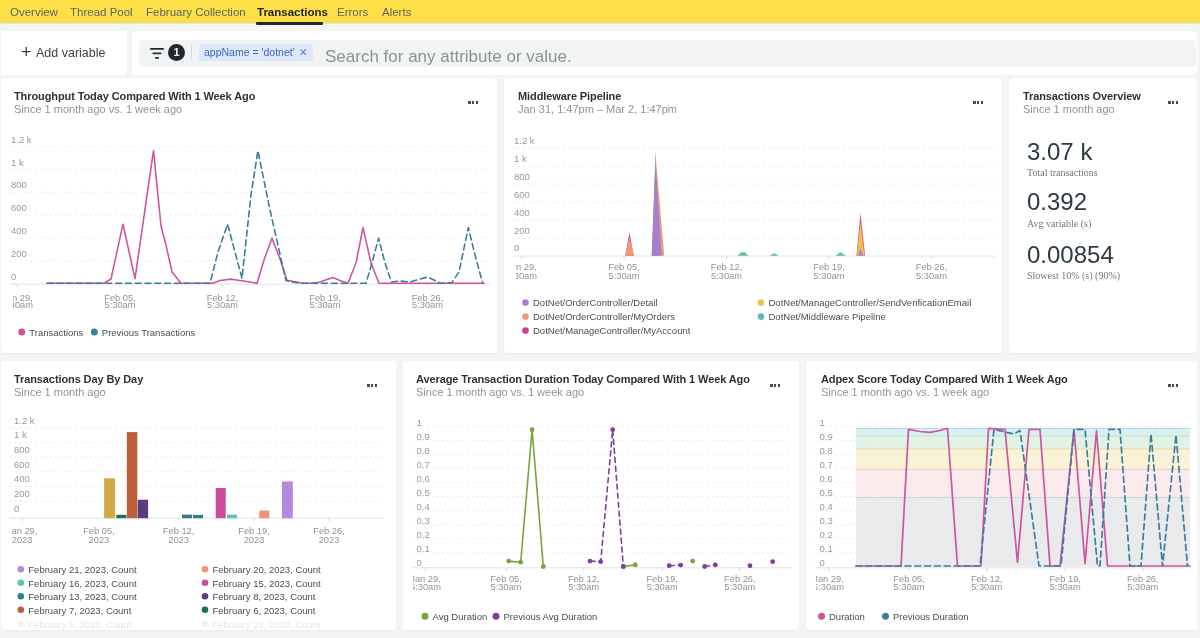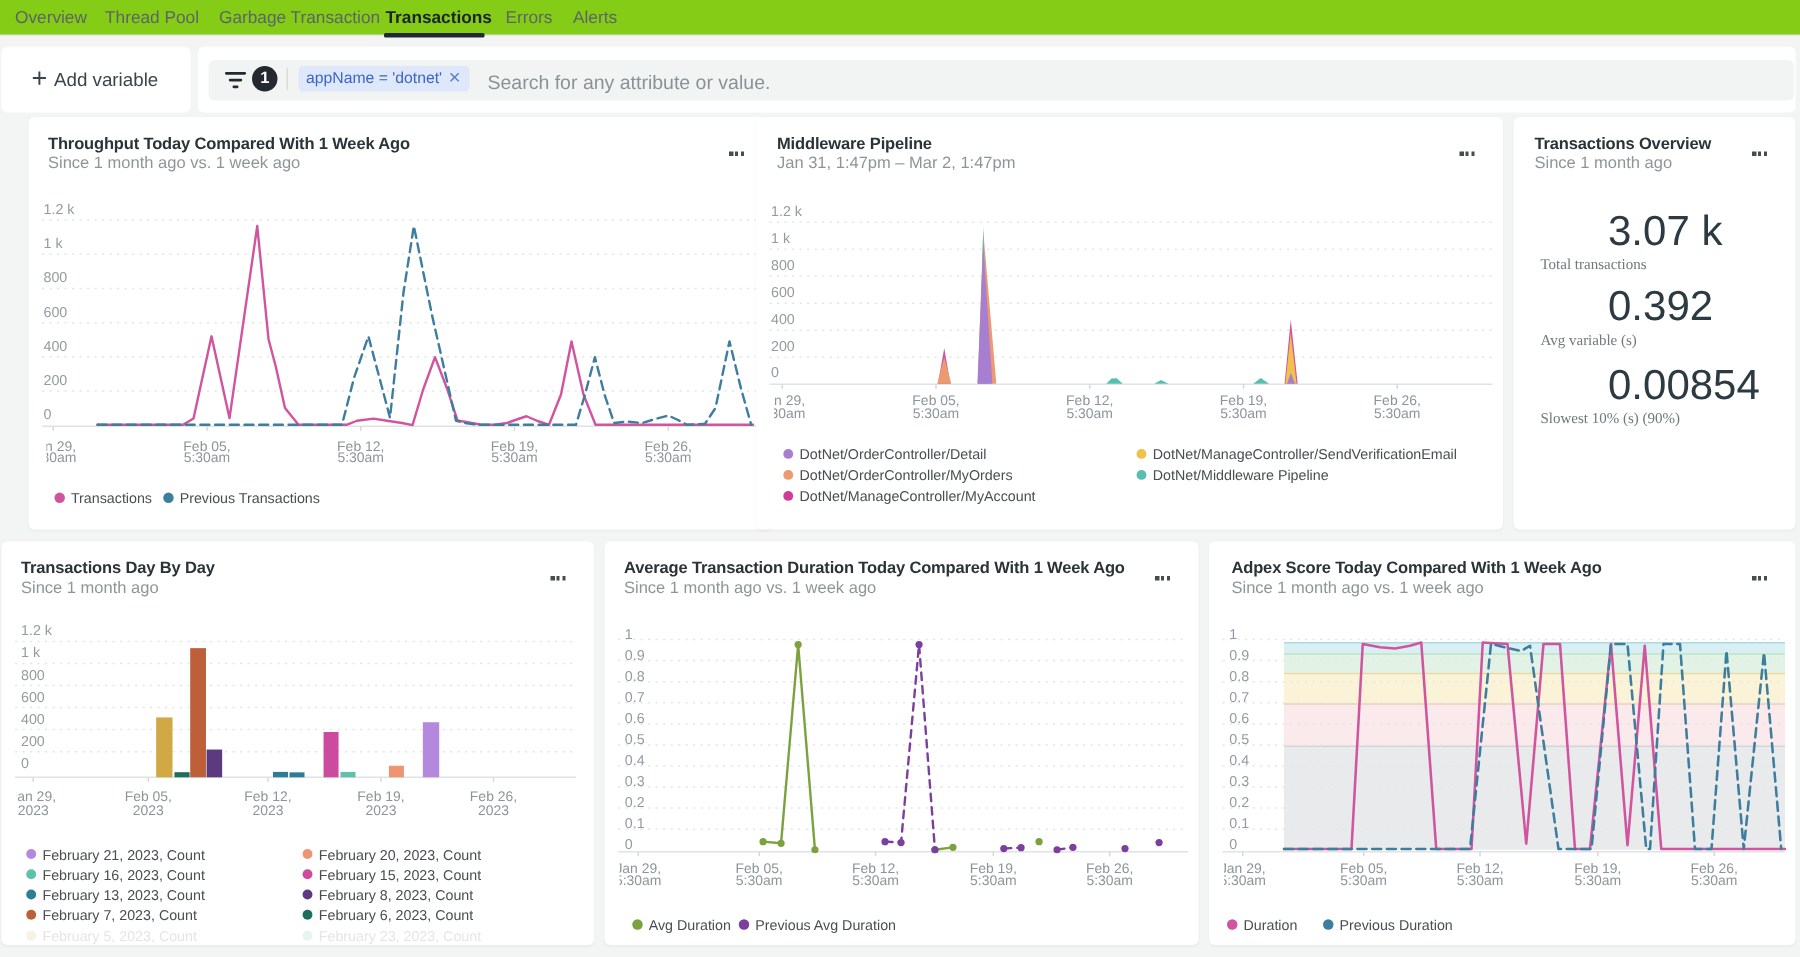--- a/index.html
+++ b/index.html
@@ -1,48 +1,48 @@
 <!DOCTYPE html>
 <html><head><meta charset="utf-8">
 <style>
 * { margin:0; padding:0; box-sizing:border-box; }
 html,body { width:1200px; height:638px; overflow:hidden; background:#f3f4f4;
   font-family:"Liberation Sans",sans-serif; -webkit-font-smoothing:antialiased; }
-.nav { position:absolute; left:0; top:0; width:1200px; height:24px; background:#84cc16;
+.nav { position:absolute; left:0; top:0; width:1200px; height:24px; background:#fde047;
   border-bottom:1px solid #e3e6e6; }
 .nav span { position:absolute; top:6px; font-size:11.5px; color:#5c6467; }
 .nav .active { color:#1d2428; font-weight:700; }
 .nav .bar { position:absolute; left:256px; top:22px; width:67px; height:3px; background:#22292e; border-radius:1px; }
 .addvar { position:absolute; left:1px; top:31px; width:126px; height:44px; background:#fff; border-radius:4px; }
 .addvar .plus { position:absolute; left:20px; top:11px; font-size:18px; font-weight:300; color:#3c444b; }
 .addvar .txt { position:absolute; left:35px; top:15px; font-size:12.5px; color:#3c444b;text-align:center; }
 .fbar { position:absolute; left:132px; top:31px; width:1065px; height:44px; background:#fff; border-radius:4px; }
 .finner { position:absolute; left:7px; top:9px; width:1057px; height:27px; background:#f2f4f4; border-radius:4px; }
 .badge { position:absolute; left:29px; top:4px; width:17px; height:17px; border-radius:50%; background:#23292e;
   color:rgba(255,255,255,0.99); font-size:11px; font-weight:700; text-align:center; line-height:17px; }
 .vsep { position:absolute; left:52px; top:5px; width:1px; height:15px; background:#d8dcdc; }
 .chip { position:absolute; left:60px; top:4px; height:17px; background:#dfe8fb; border-radius:3px;
   font-size:10.5px; color:#3a66c2; line-height:17px; padding:0 5px; }
 .chip .x { color:#5f7fc4; margin-left:4px; font-size:10.5px; }
-.phold { position:absolute; left:186px; top:7px; font-size:13px; color:#8b9296; }
+.phold { position:absolute; left:186px; top:7px; font-size:17px; color:#8b9296; }
 .card { position:absolute; background:#fff; border-radius:4px; box-shadow:0 1px 2px rgba(0,0,0,0.04); overflow:hidden; }
 .ctitle { position:absolute; top:13px; font-size:11px; font-weight:700; color:#293338; letter-spacing:-0.1px; line-height:1; }
 .csub { position:absolute; top:26px; font-size:11px; color:#8e9595; line-height:1; }
 .dots { position:absolute; right:19px; top:23px; width:10px; height:2.5px; display:flex; justify-content:space-between; }
 .dots i { width:2.5px; height:2.5px; background:#454d52; }
 .card svg text { font-family:"Liberation Sans",sans-serif; }
 .num { position:absolute; left:18px; }
-.nval { font-size:28px; color:#2c3a42;margin-left:45px; }
+.nval { font-size:24px; color:#2c3a42; }
 .nlab { font-size:10px; color:#6e787d; margin-top:1.5px;font-family:Liberation Serif, serif; }
 </style></head>
 <body>
 <div class="nav">
 <span style="left:10px">Overview</span>
 <span style="left:70px">Thread Pool</span>
-<span style="left:146px">Garbage Transaction</span>
+<span style="left:146px">February Collection</span>
 <span class="active" style="left:257px">Transactions</span>
 <span style="left:337px">Errors</span>
 <span style="left:382px">Alerts</span>
 <div class="bar"></div>
 </div>
 <div class="addvar">
     <span class="plus">+</span>
     <span class="txt">Add variable</span>
   </div>
 <div class="fbar">
@@ -51,21 +51,21 @@
 <rect x="0" y="1" width="14" height="1.8" rx="0.9" fill="#23292e"></rect>
 <rect x="2.5" y="5.5" width="9" height="1.8" rx="0.9" fill="#23292e"></rect>
 <rect x="5" y="10" width="4" height="1.8" rx="0.9" fill="#23292e"></rect>
 </svg>
 <div class="badge">1</div>
 <div class="vsep"></div>
 <div class="chip">appName = 'dotnet'<span class="x">✕</span></div>
 <div class="phold">Search for any attribute or value.</div>
 </div>
   </div>
-<div class="card" style="left:19px;top:78px;width:496px;height:275px">
+<div class="card" style="left:1px;top:78px;width:496px;height:275px">
 <div class="ctitle" style="left:13px">Throughput Today Compared With 1 Week Ago</div>
 <div class="csub" style="left:13px">Since 1 month ago vs. 1 week ago</div>
 <div class="dots">
       <i></i>
       <i></i>
       <i></i>
     </div>
 <svg width="496" height="275" viewBox="0 0 496 275" style="position:absolute;left:0;top:0">
       <line x1="9" y1="68.7" x2="489" y2="68.7" stroke="#e4e7e8" stroke-width="1" stroke-dasharray="1.5,3.5"></line>
 <line x1="9" y1="91.5" x2="489" y2="91.5" stroke="#e4e7e8" stroke-width="1" stroke-dasharray="1.5,3.5"></line>

